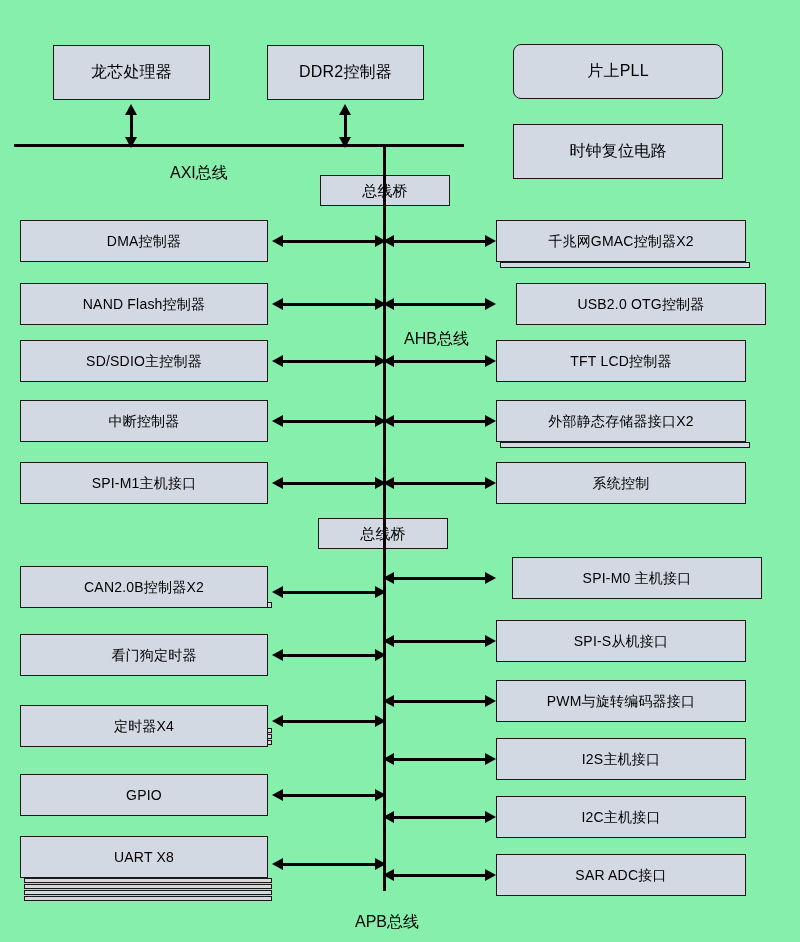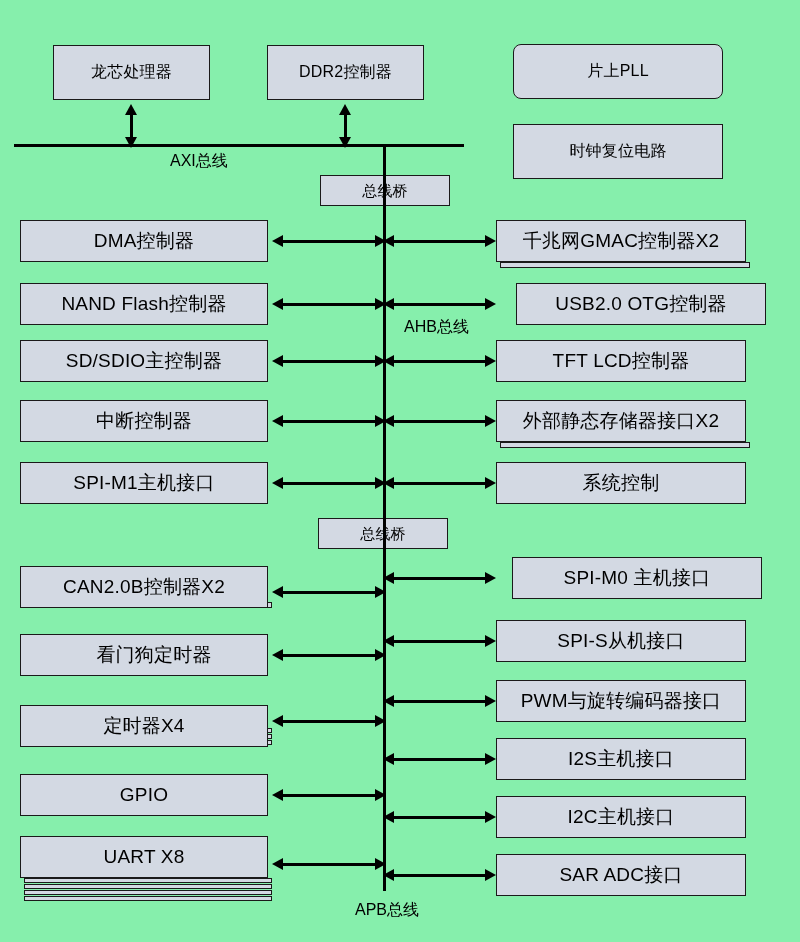--- a/index.html
+++ b/index.html
@@ -22,21 +22,21 @@
   .box {
     position: absolute;
     box-sizing: border-box;
     background: #d3d9e3;
     border: 1.5px solid #1a1a1a;
     display: flex;
     align-items: center;
     justify-content: center;
     text-align: center;
     color: #000000;
-    font-size: 19px;
+    font-size: 14px;
     line-height: 1.15;
     letter-spacing: 0.2px;
     z-index: 5;
     padding: 0 4px;
   }
   .box.big {
     font-size: 16px;
   }
   .box.bridge {
     font-size: 15px;
@@ -124,20 +124,21 @@
     border-top: 11px solid #000000;
   }
 
   
   .buslabel {
     position: absolute;
     font-size: 16px;
     color: #000000;
     white-space: nowrap;
     z-index: 7;
+    margin-top: 12px;
   }
 </style>
 </head>
 <body>
 
 <div id="canvas">
 
   <div class="box big" style="left:53px; top:45px; width:157px; height:55px;">
     <span>龙芯处理器</span>
   </div>

